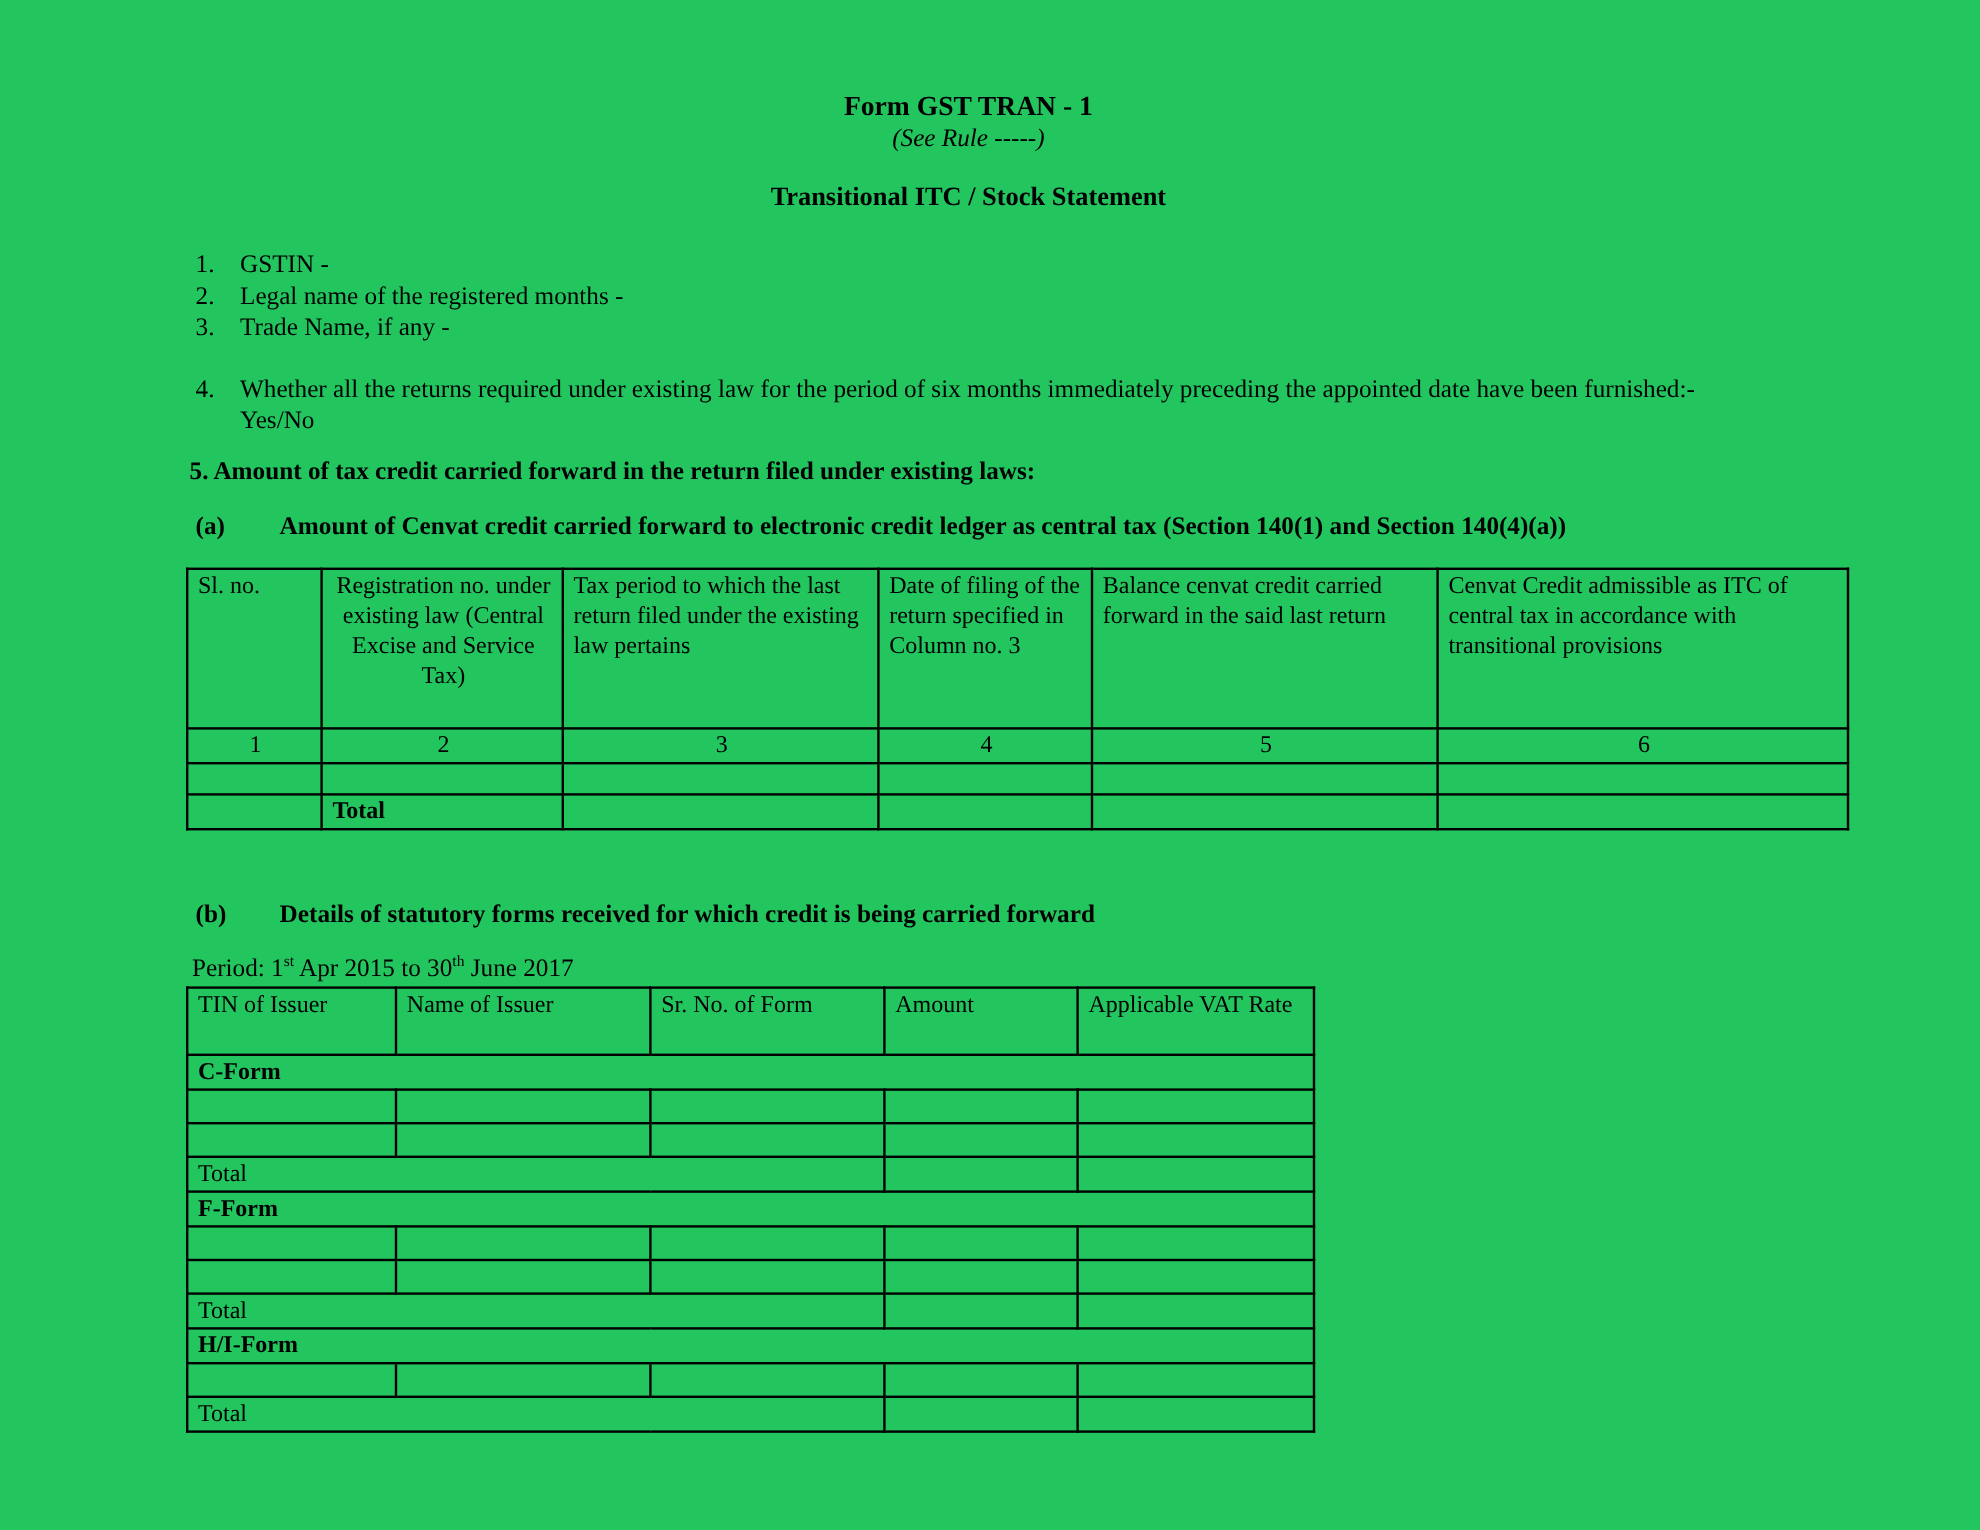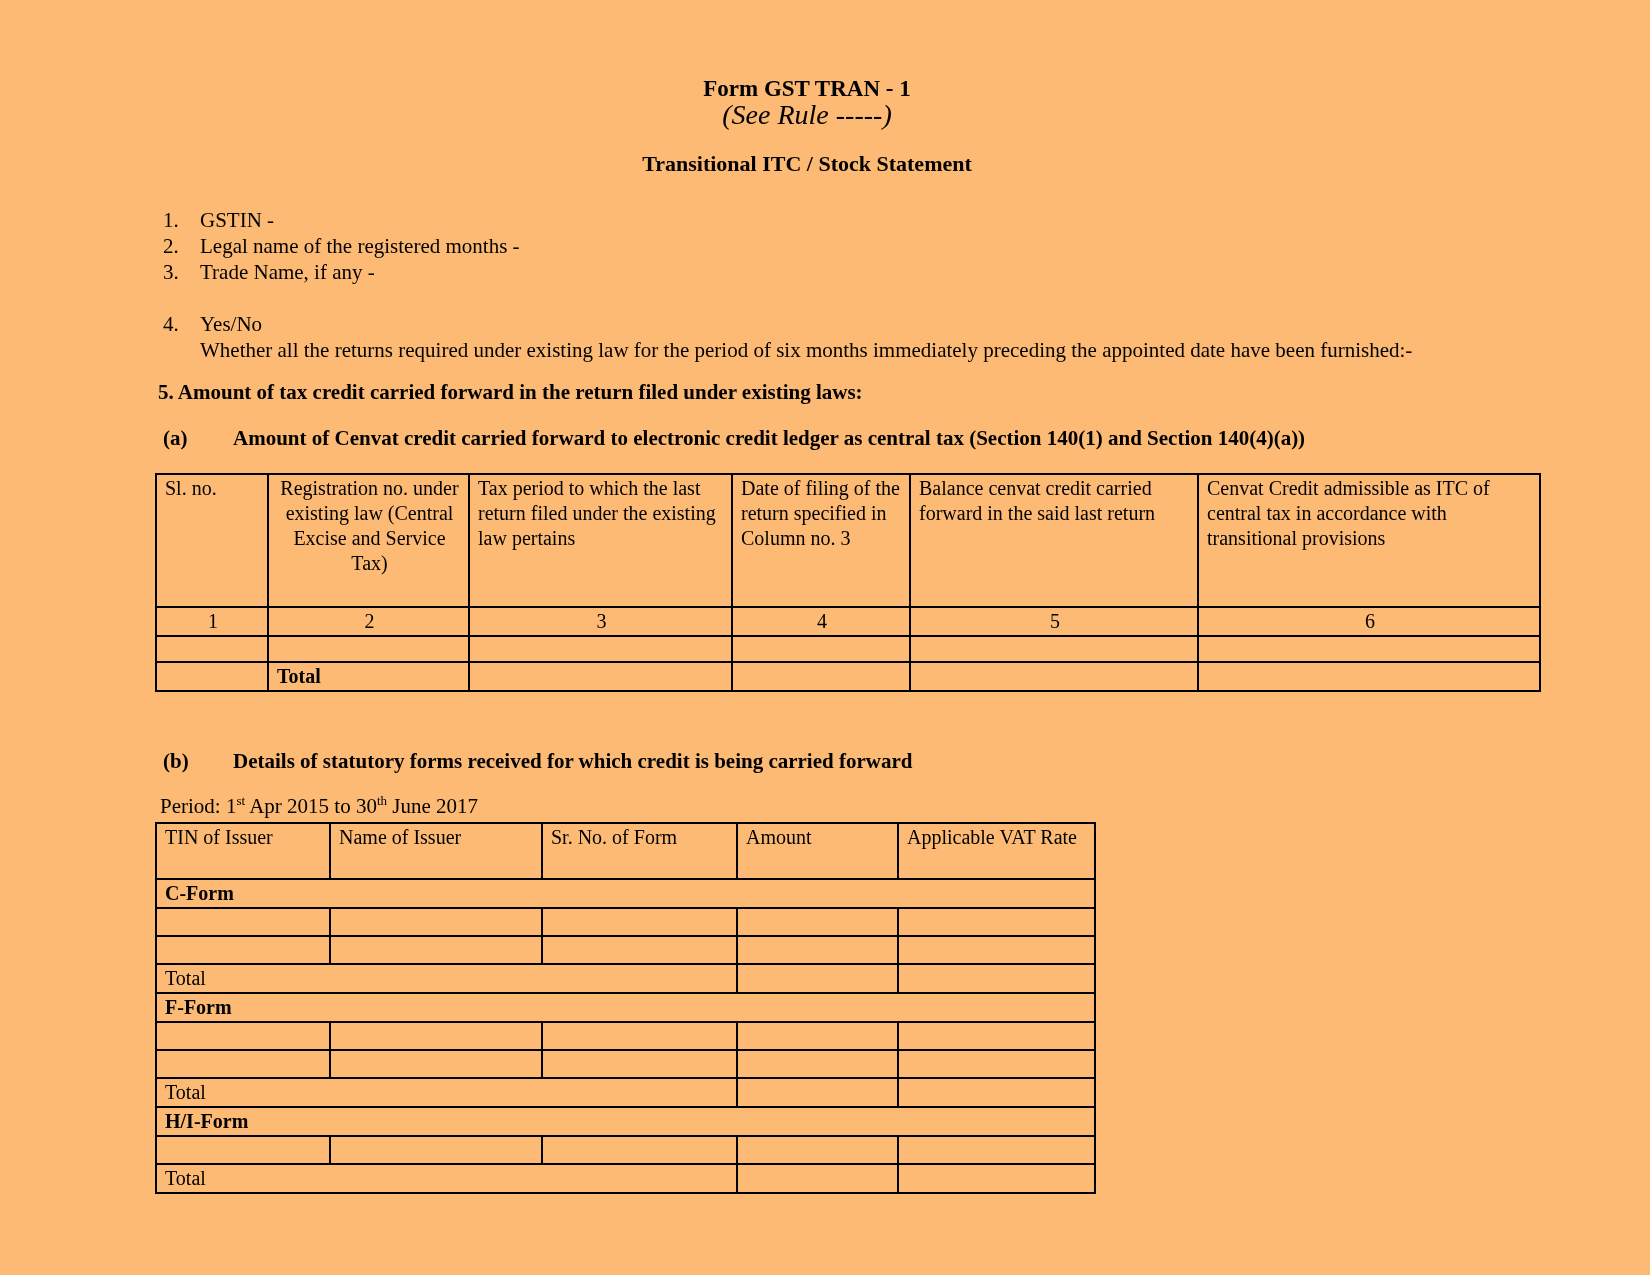--- a/index.html
+++ b/index.html
@@ -1,26 +1,26 @@
 <!DOCTYPE html>
 <html><head>
 <meta charset="utf-8">
 <style>
   html,body{margin:0;padding:0;background:#ffffff;}
   .page{
-    width:1650px;height:1275px;background:#fdba74;color:#000;
+    width:1650px;height:1275px;background:#22c55e;color:#000;
     font-family:"Liberation Serif","DejaVu Serif",serif;
     overflow:hidden;position:relative;
   }
   .content{padding:76px 188px 0 152px;}
 
   
   .t-center{text-align:center;}
   .form-title{font-size:23px;font-weight:bold;line-height:26px;}
-  .see-rule{font-size:28px;font-style:italic;line-height:26px;}
+  .see-rule{font-size:21px;font-style:italic;line-height:26px;}
   .stmt-title{font-size:22px;font-weight:bold;line-height:26px;margin-top:23px;}
 
   
   .nlist{margin-top:30px;font-size:21px;line-height:26px;}
   .nitem{display:flex;}
   .nitem .num{width:37px;padding-left:11px;flex:0 0 auto;}
   .nitem .txt{flex:1 1 auto;}
   .item4{margin-top:26px;}
 
   .sec5{margin-top:16px;margin-left:6px;font-size:21px;font-weight:bold;line-height:26px;}
@@ -74,22 +74,22 @@
         <span class="num">2.</span>
         <span class="txt">Legal name of the registered months -</span>
       </div>
       <div class="nitem">
         <span class="num">3.</span>
         <span class="txt">Trade Name, if any -</span>
       </div>
       <div class="nitem item4">
         <span class="num">4.</span>
         <span class="txt">
+          <div>Whether all the returns required under existing law for the period of six months immediately preceding the appointed date have been furnished:-</div>
           <div>Yes/No</div>
-          <div>Whether all the returns required under existing law for the period of six months immediately preceding the appointed date have been furnished:-</div>
         </span>
       </div>
     </div>
 
     <div class="sec5">5. Amount of tax credit carried forward in the return filed under existing laws:</div>
 
     <div class="subhead">
       <span class="lbl">(a)</span>
       <span class="txt">Amount of Cenvat credit carried forward to electronic credit ledger as central tax (Section 140(1) and Section 140(4)(a))</span>
     </div>

